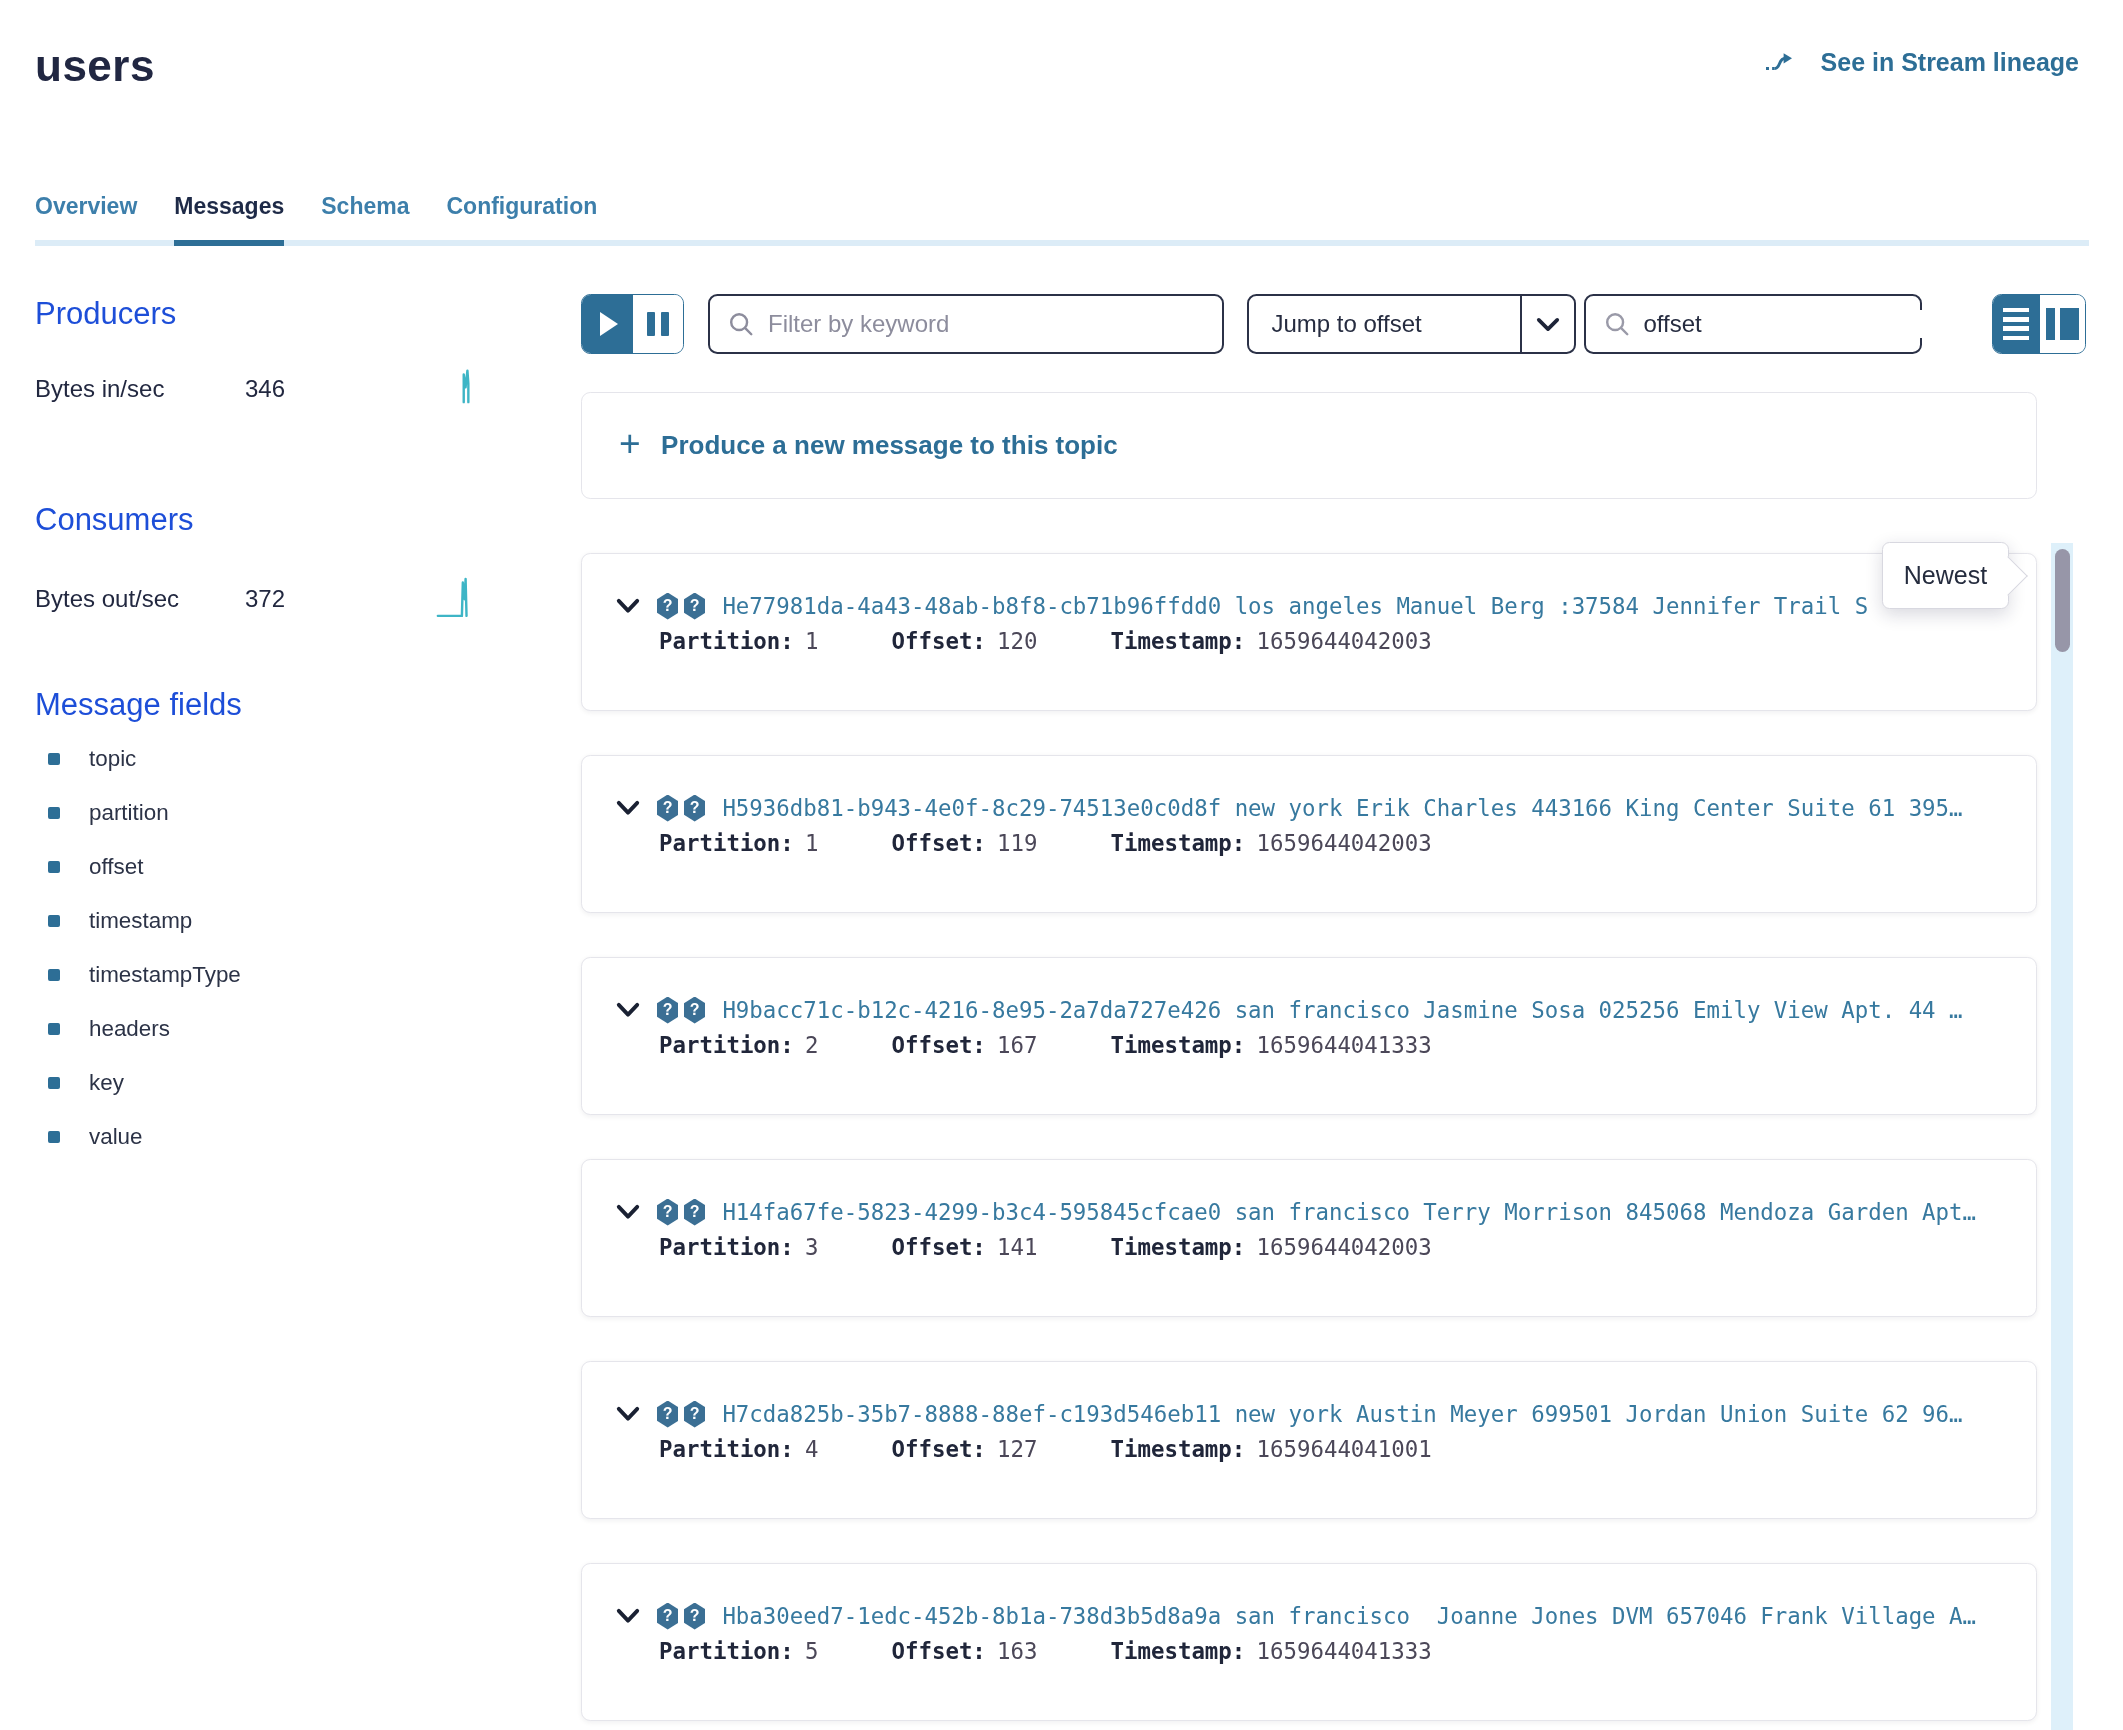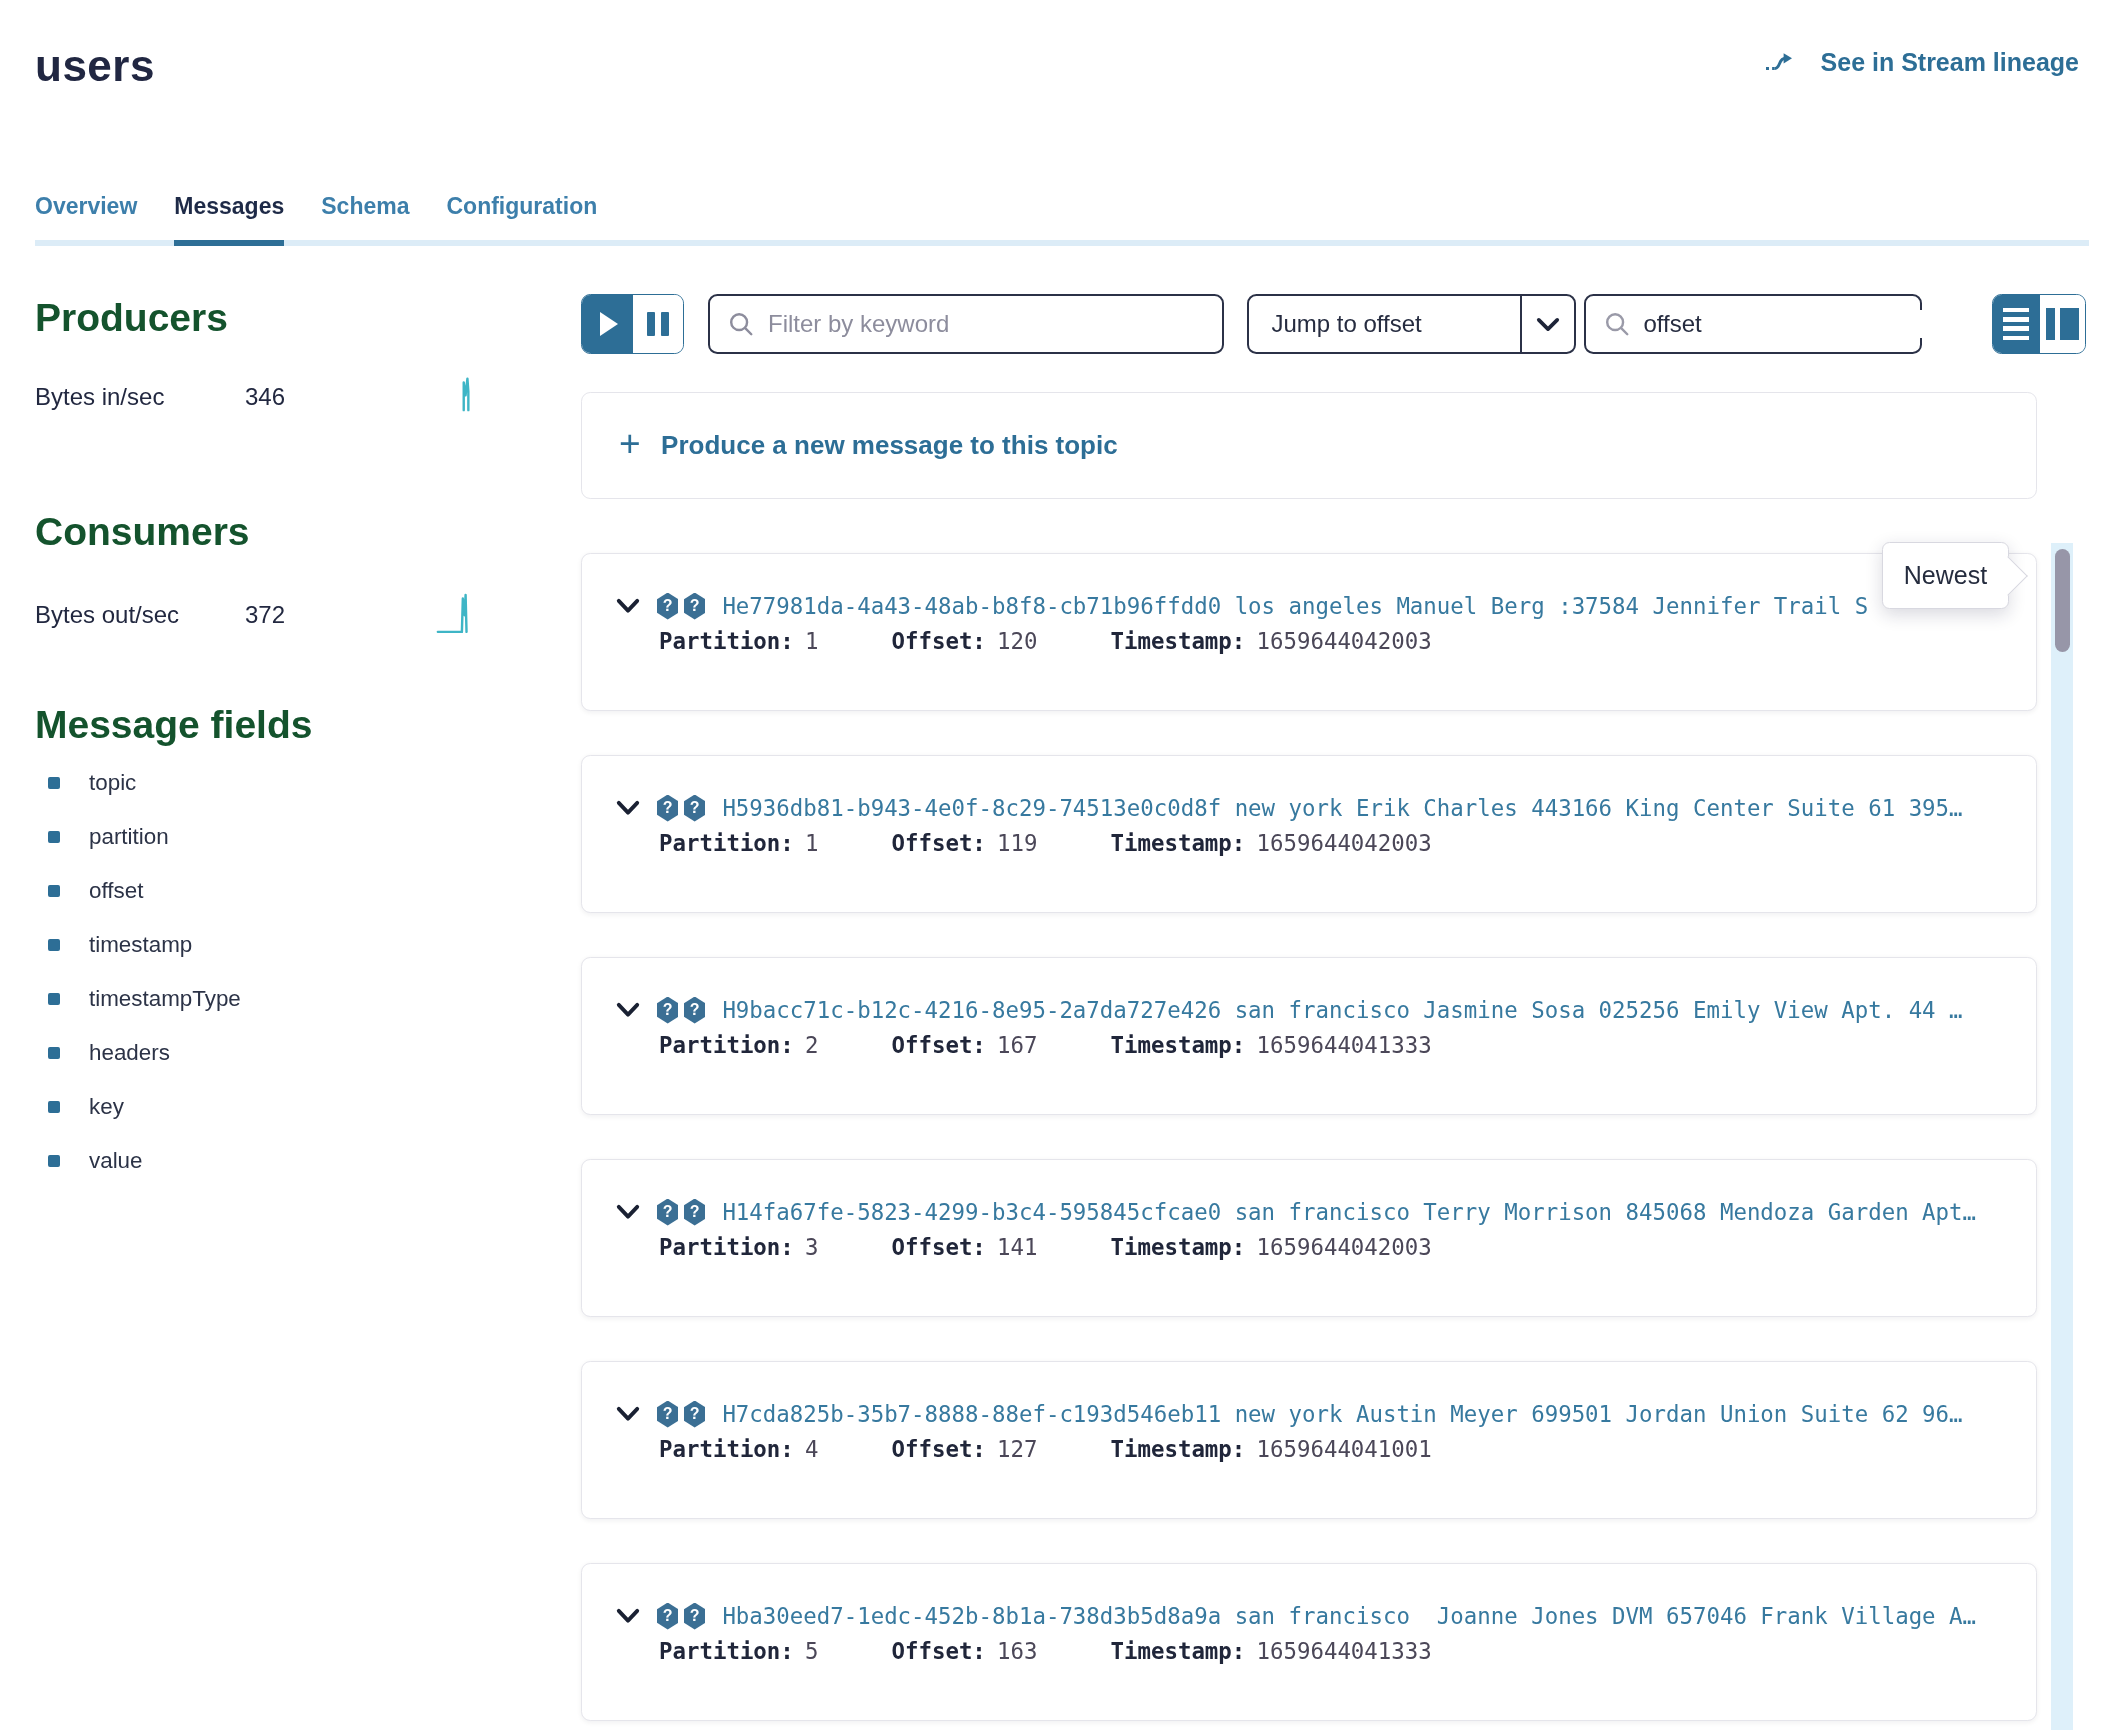--- a/index.html
+++ b/index.html
@@ -24,21 +24,21 @@
 
   
   .tabs-row{position:absolute;left:35px;top:193px;right:35px;display:flex;gap:37px;
     border-bottom:6.5px solid var(--tab-underline);}
   .tab{position:relative;font-size:23px;font-weight:700;color:#3d7fab;padding-bottom:19.6px;cursor:pointer;}
   .tab.active{color:#1e2a47;font-weight:700;}
   .tab.active::after{content:"";position:absolute;left:0;right:0;bottom:-6.5px;height:6.5px;background:var(--accent);}
 
   
   .sidebar{position:absolute;left:35px;top:296px;width:438px;}
-  .side-heading{font-size:39px;font-weight:700;color:#14532d;}
+  .side-heading{font-size:31px;font-weight:400;color:#1d4ed8;}
   .metric-row{display:flex;align-items:center;margin-top:35px;font-size:24px;color:#222840;}
   .metric-label{width:210px;}
   .metric-value{width:75px;}
   .metric-spark{margin-left:auto;}
   .section-gap{margin-top:92px;}
   .fields-section{margin-top:63px;}
   .fields-list{list-style:none;margin-top:23px;}
   .fields-list li{display:flex;align-items:center;margin-bottom:28px;font-size:22.4px;color:#2c3347;cursor:pointer;}
   .bullet{width:12px;height:12px;background:var(--accent);border-radius:1.9px;margin-left:13px;margin-right:29px;flex:0 0 auto;}
 

